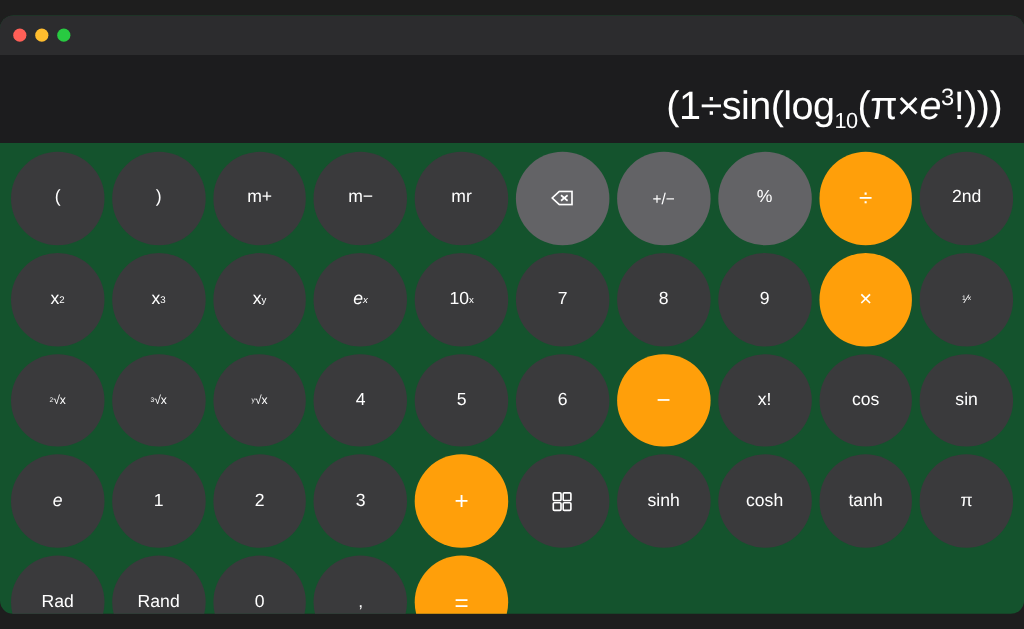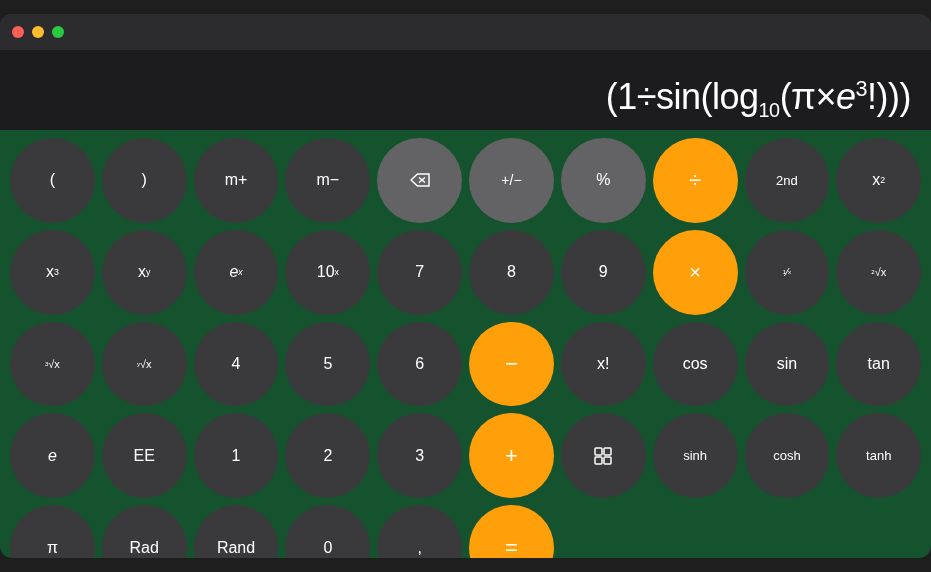--- a/index.html
+++ b/index.html
@@ -110,21 +110,21 @@
       vertical-align: super;
     }
 
     .btn sub {
       font-size: 0.55em;
       vertical-align: sub;
     }
 
     .italic { font-style: italic; }
 
-    .small-text { font-size: 13px; }
+    .small-text { font-size: 16px; }
     .xsmall-text { font-size: 11px; }
   </style>
 </head>
 <body>
 
 <div class="window">
   <div class="title-bar">
     <div class="traffic-light traffic-close"></div>
     <div class="traffic-light traffic-minimize"></div>
     <div class="traffic-light traffic-maximize"></div>
@@ -135,20 +135,21 @@
       (1÷sin(log<sub style="font-size:0.55em">10</sub>(π×<span class="italic">e</span><sup>3</sup>!)))
     </div>
   </div>
 
   <div class="keypad">
 
     <button class="btn">(</button>
     <button class="btn">)</button>
     <button class="btn">m+</button>
     <button class="btn">m−</button>
+    <button class="btn">mr</button>
     <button class="btn btn-medium">
       <svg width="20" height="14" viewBox="0 0 20 14" fill="white">
         <path d="M7.5 1L1 7l6.5 6H19V1H7.5z" stroke="white" stroke-width="1.5" fill="none"></path>
         <line x1="9" y1="4.5" x2="15" y2="9.5" stroke="white" stroke-width="1.5"></line>
         <line x1="15" y1="4.5" x2="9" y2="9.5" stroke="white" stroke-width="1.5"></line>
       </svg>
     </button>
     <button class="btn btn-medium" style="font-size:14px">+/−</button>
     <button class="btn btn-medium">%</button>
     <button class="btn btn-orange" style="font-size:22px">÷</button>
@@ -172,25 +173,23 @@
     <button class="btn xsmall-text"><sup>3</sup>√x</button>
     <button class="btn xsmall-text"><sup>y</sup>√x</button>
     <button class="btn">4</button>
     <button class="btn">5</button>
     <button class="btn">6</button>
     <button class="btn btn-orange" style="font-size:22px">−</button>
 
     <button class="btn">x!</button>
     <button class="btn">cos</button>
     <button class="btn">sin</button>
-    <button class="btn">tan</button>
     <button class="btn italic">
         <span class="italic">e</span>
       </button>
-    <button class="btn">EE</button>
     <button class="btn">1</button>
     <button class="btn">2</button>
     <button class="btn">3</button>
     <button class="btn btn-orange" style="font-size:22px">+</button>
 
     <button class="btn" style="font-size:18px">
       <svg width="20" height="20" viewBox="0 0 20 20" fill="none">
         <rect x="2" y="2" width="7" height="7" rx="1" stroke="white" stroke-width="1.5"></rect>
         <rect x="11" y="2" width="7" height="7" rx="1" stroke="white" stroke-width="1.5"></rect>
         <rect x="2" y="11" width="7" height="7" rx="1" stroke="white" stroke-width="1.5"></rect>

